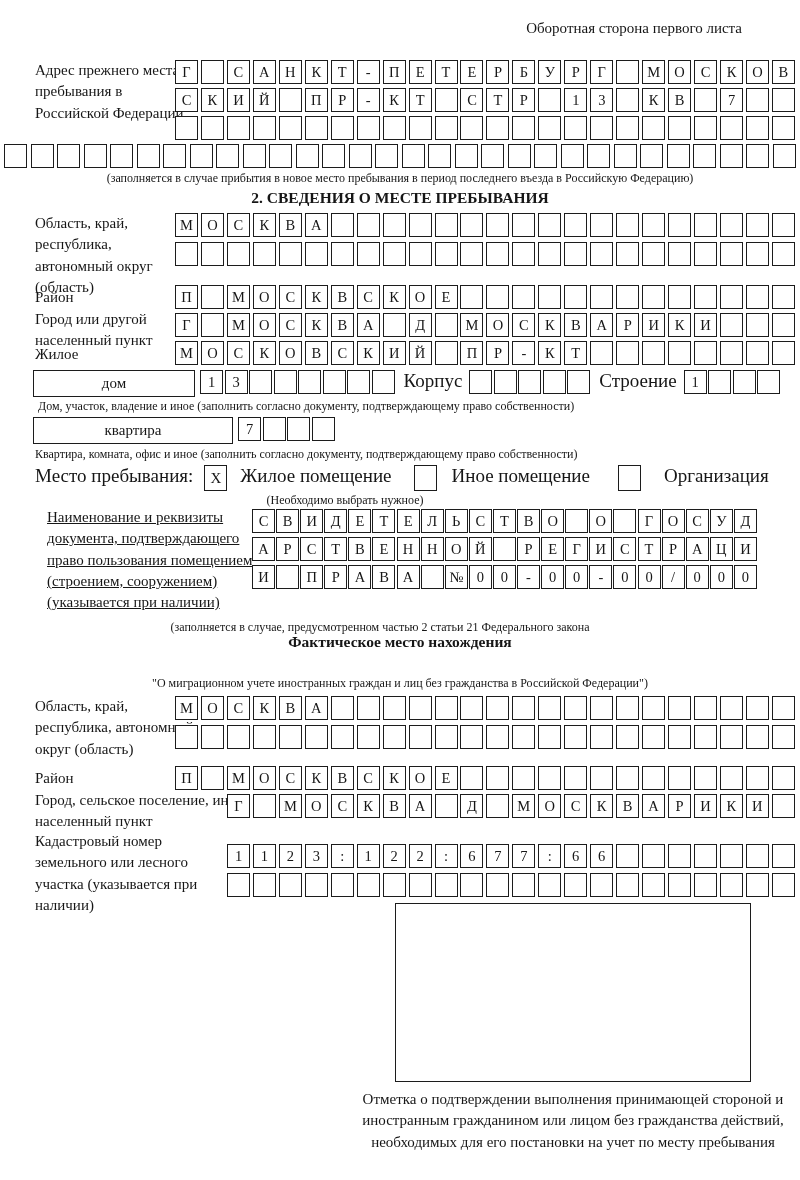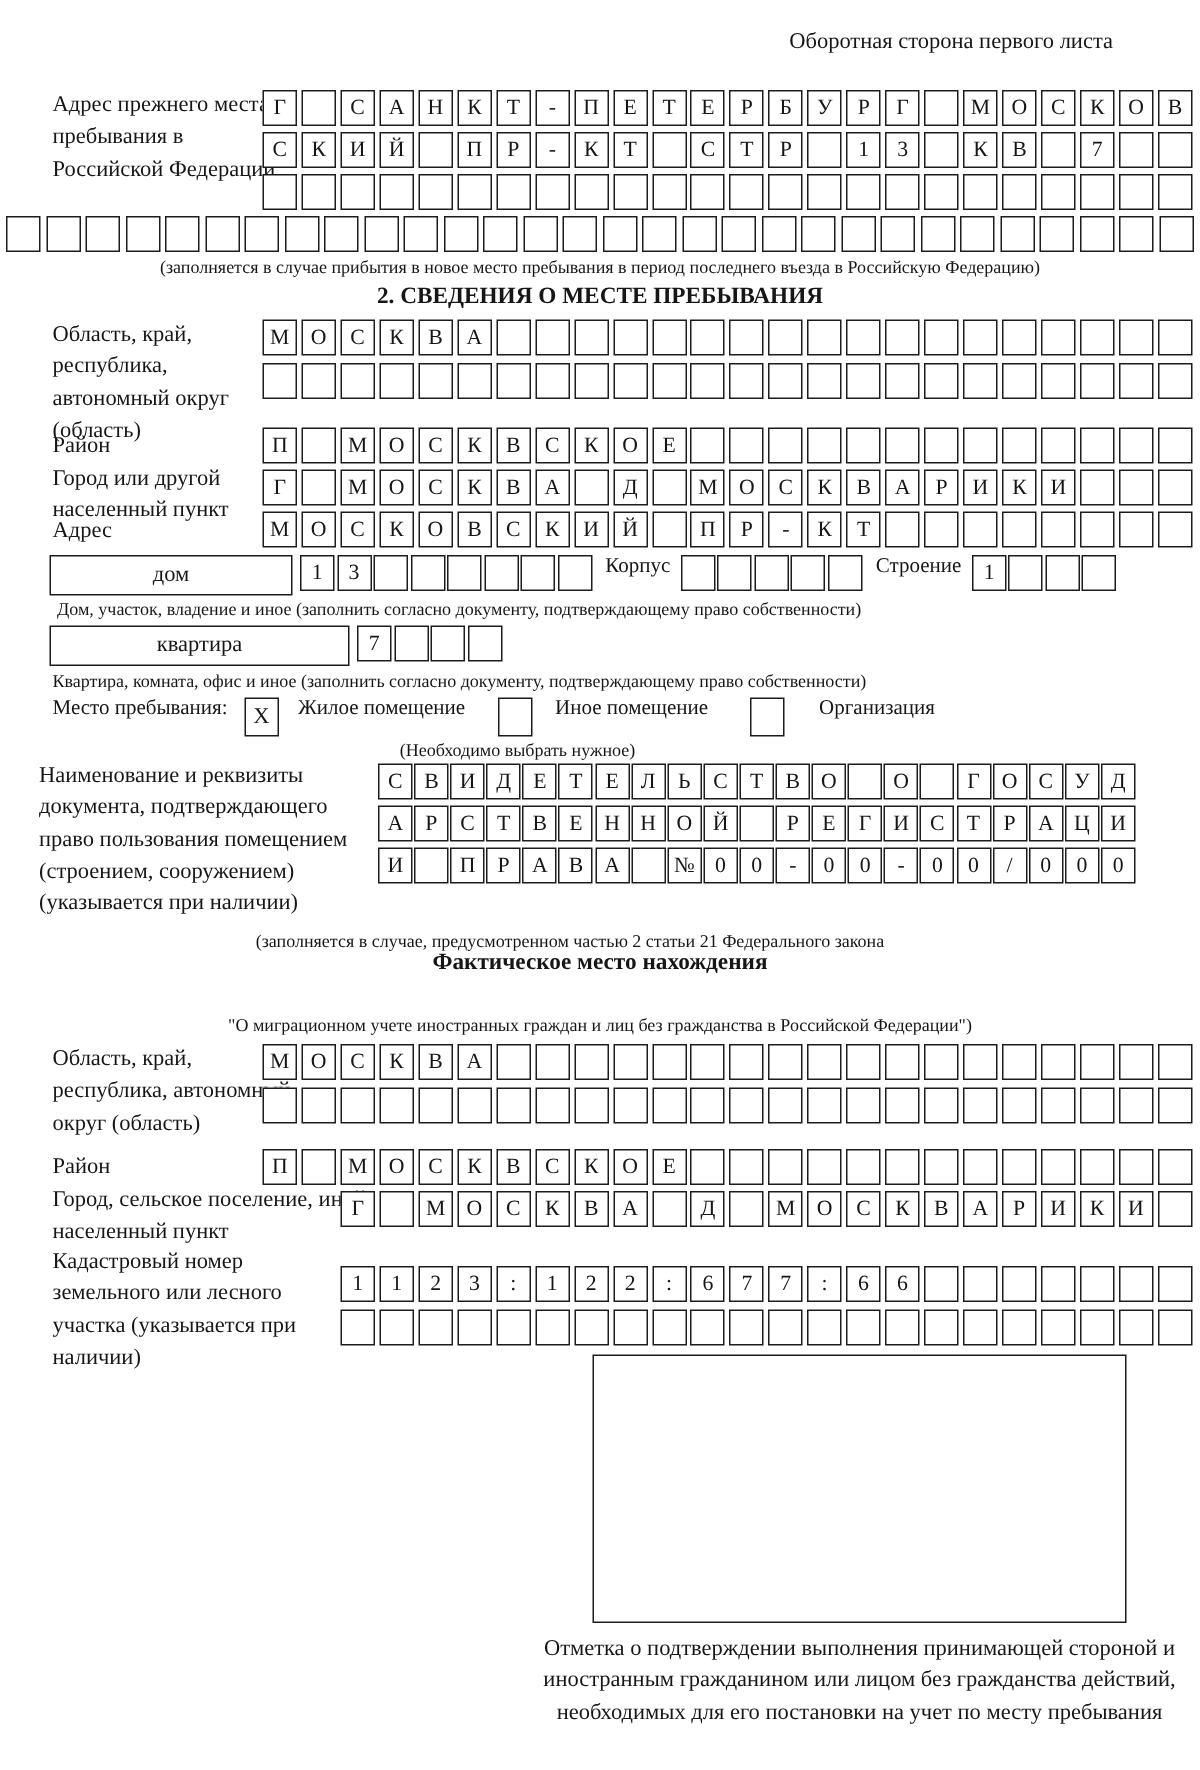--- a/index.html
+++ b/index.html
@@ -14,21 +14,21 @@
   .cell{box-sizing:border-box;flex:0 0 auto;width:23px;height:24px;border:1.6px solid #1c1c1c;
         display:flex;align-items:center;justify-content:center;font-size:14.5px;line-height:1;background:#fff;}
   .w24{width:620px;}
   .w30{width:792px;}
   .w21{width:505px;}
   .w22{width:568px;}
   .hrow{display:flex;}
   .hcells{display:inline-flex;gap:1.5px;}
   .longbox{box-sizing:border-box;border:1.6px solid #1c1c1c;height:27px;display:flex;
            align-items:center;justify-content:center;font-size:15px;background:#fff;}
-  .inlbl{font-size:14px;white-space:nowrap;}
+  .inlbl{font-size:19px;white-space:nowrap;}
   .chk{box-sizing:border-box;width:23px;height:26px;border:1.6px solid #1c1c1c;display:flex;
        align-items:center;justify-content:center;font-size:15px;background:#fff;}
   .stamp-box{box-sizing:border-box;border:1.6px solid #1c1c1c;background:#fff;}
 </style>
 </head>
 <body>
 
 <div class="page">
 
   <div class="abs lbl" style="top:18px;right:58px;">Оборотная сторона первого листа</div>
@@ -251,21 +251,21 @@
       <span class="cell">А</span>
       <span class="cell">Р</span>
       <span class="cell">И</span>
       <span class="cell">К</span>
       <span class="cell">И</span>
       <span class="cell"></span>
       <span class="cell"></span>
       <span class="cell"></span>
     </div>
 
-  <div class="abs lbl" style="left:35px;top:344px;">Адрес</div>
+  <div class="abs lbl" style="left:35px;top:344px;">Жилое</div>
   <div class="abs cr w24" style="right:5px;top:341px;">
       <span class="cell">М</span>
       <span class="cell">О</span>
       <span class="cell">С</span>
       <span class="cell">К</span>
       <span class="cell">О</span>
       <span class="cell">В</span>
       <span class="cell">С</span>
       <span class="cell">К</span>
       <span class="cell">И</span>
@@ -331,21 +331,21 @@
   <div class="abs hrow" style="left:35px;top:465px;">
     <div class="inlbl">Место пребывания:</div>
     <div class="chk" style="margin-left:11px;">X</div>
     <div class="inlbl" style="margin-left:13px;">Жилое помещение</div>
     <div class="chk" style="margin-left:22px;"></div>
     <div class="inlbl" style="margin-left:15px;">Иное помещение</div>
     <div class="chk" style="margin-left:28px;"></div>
     <div class="inlbl" style="margin-left:23px;">Организация</div>
   </div>
 
-  <div class="abs lbl" style="left:26px;top:507px;width:208px;">Наименование и реквизиты документа, подтверждающего право пользования помещением (строением, сооружением) (указывается при наличии)</div>
+  <div class="abs lbl" style="left:47px;top:507px;width:208px;text-decoration:underline;">Наименование и реквизиты документа, подтверждающего право пользования помещением (строением, сооружением) (указывается при наличии)</div>
   <div class="abs cr w21" style="right:43px;top:509px;">
       <span class="cell">С</span>
       <span class="cell">В</span>
       <span class="cell">И</span>
       <span class="cell">Д</span>
       <span class="cell">Е</span>
       <span class="cell">Т</span>
       <span class="cell">Е</span>
       <span class="cell">Л</span>
       <span class="cell">Ь</span>

